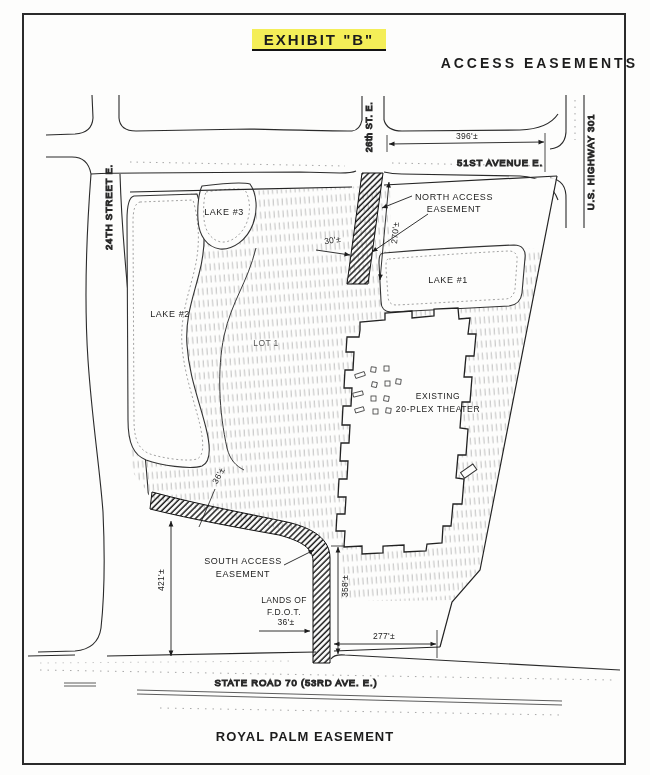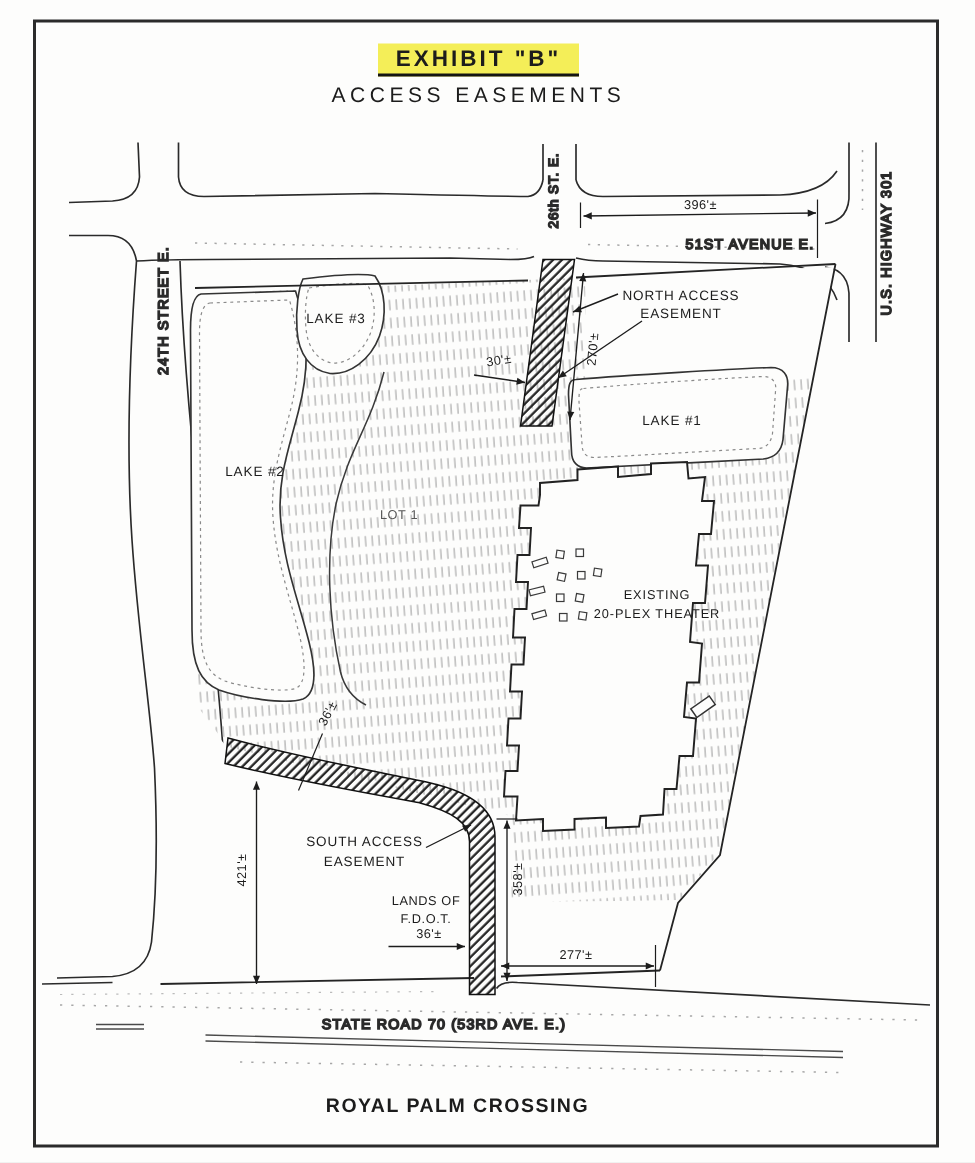--- a/index.html
+++ b/index.html
@@ -4,21 +4,21 @@
 <style>
   html,body{margin:0;padding:0;background:#e8e8e8;}
   .page{position:relative;width:650px;height:775px;background:#fdfdfc;overflow:hidden;
         font-family:"Liberation Sans",sans-serif;color:#1c1c1c;}
   .frame{position:absolute;left:22px;top:13px;width:604px;height:752px;
          border:2px solid #2b2b2b;box-sizing:border-box;}
   .title-block{position:absolute;top:29px;left:0;right:12px;text-align:center;z-index:5;}
   .exhibit{display:inline-block;background:#f4ee58;padding:2px 12px 1px;
            border-bottom:2.5px solid #141414;font-weight:bold;font-size:15px;
            letter-spacing:2px;}
-  .subtitle{margin-top:4px;font-weight:normal;font-size:14px;letter-spacing:3px;}
+  .subtitle{margin-top:4px;font-weight:bold;font-size:14px;letter-spacing:3px;text-align:right;}
   .footer-title{position:absolute;top:729px;left:0;right:40px;text-align:center;
                 font-weight:bold;font-size:13px;letter-spacing:1px;z-index:5;}
   svg.map{position:absolute;left:0;top:0;z-index:2;}
   svg text{font-family:"Liberation Sans",sans-serif;fill:#1c1c1c;}
   .lbl{font-size:9px;letter-spacing:0.6px;}
   .lbl-sm{font-size:8.5px;letter-spacing:0.4px;}
   .dim{font-size:8.5px;letter-spacing:0.3px;}
   .road-lbl{font-size:9.5px;letter-spacing:0.8px;}
   .faded{fill:#555;}
 </style>
@@ -182,14 +182,14 @@
       <path d="M 338,547 L 338,654" stroke="#1c1c1c" stroke-width="0.9" fill="none" marker-start="url(#ar)" marker-end="url(#ar)"></path>
       <path d="M 331,546 L 345,546" stroke="#1c1c1c" stroke-width="0.8" fill="none"></path>
       <text class="dim" transform="translate(348,586) rotate(-90)" text-anchor="middle">358'±</text>
 
       <path d="M 334,644 L 436,644" stroke="#1c1c1c" stroke-width="0.9" fill="none" marker-start="url(#ar)" marker-end="url(#ar)"></path>
       <path d="M 437,630 L 437,658" stroke="#1c1c1c" stroke-width="0.8" fill="none"></path>
       <text class="dim" x="384" y="639" text-anchor="middle">277'±</text>
     </g>
   </svg>
 
-  <div class="footer-title">ROYAL PALM CROSSING</div>
+  <div class="footer-title">ROYAL PALM EASEMENT</div>
 </div>
 
 </body></html>

